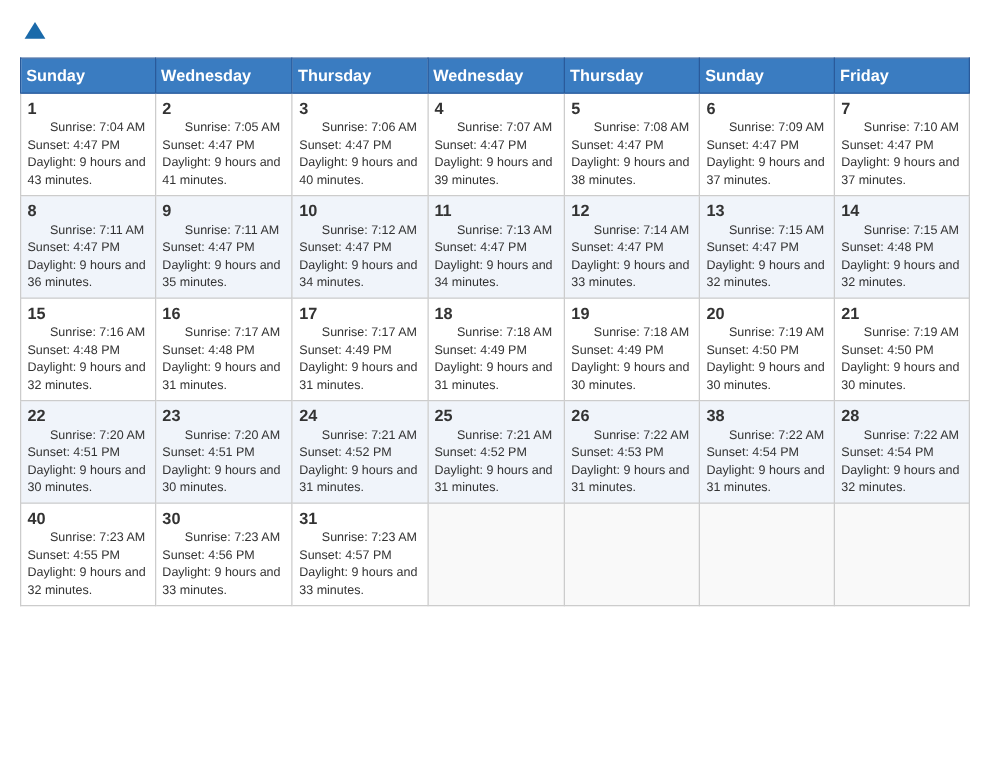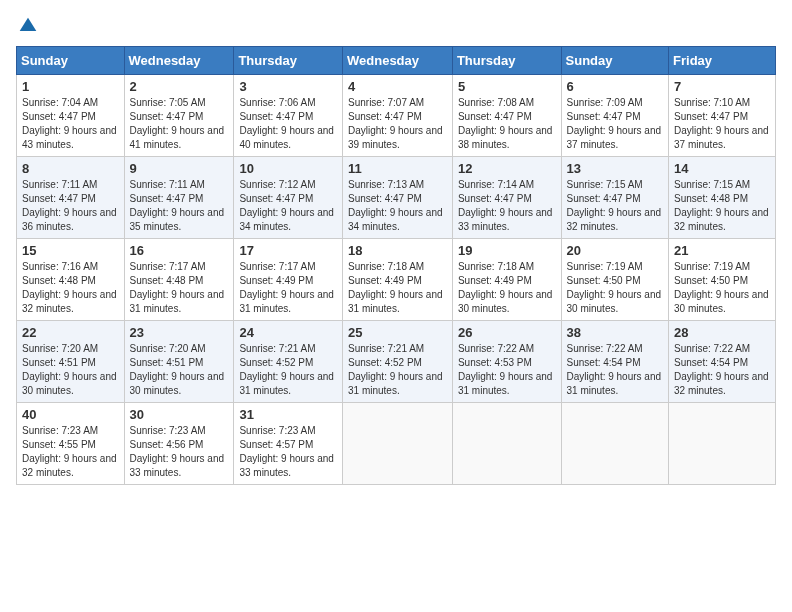--- a/index.html
+++ b/index.html
@@ -84,20 +84,21 @@
       font-size: 13px;
       font-weight: bold;
       color: #333;
       display: block;
       margin-bottom: 2px;
     }
     .day-info {
       font-size: 10px;
       color: #333;
       line-height: 1.4;
+      margin-left: 18px;
     }
     .empty-cell {
       background: #f9f9f9 !important;
     }
   </style>
 </head>
 <body>
 
 <div class="header-area">
   <div class="logo">

